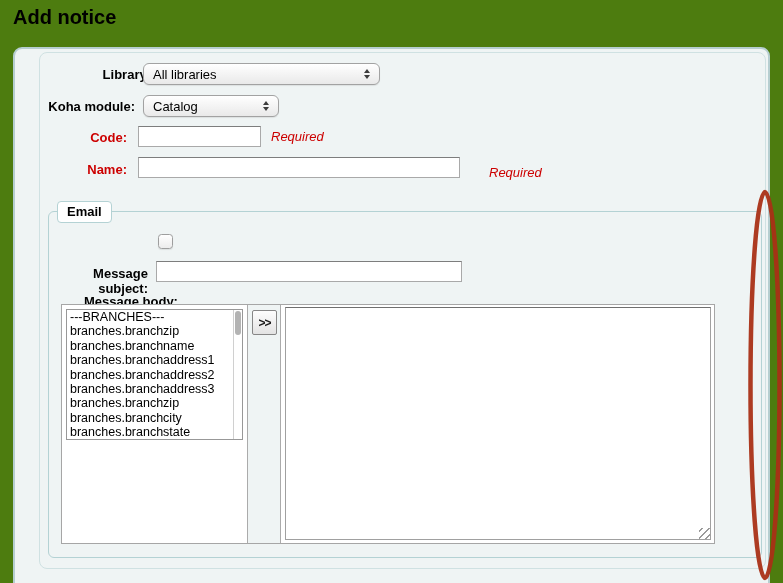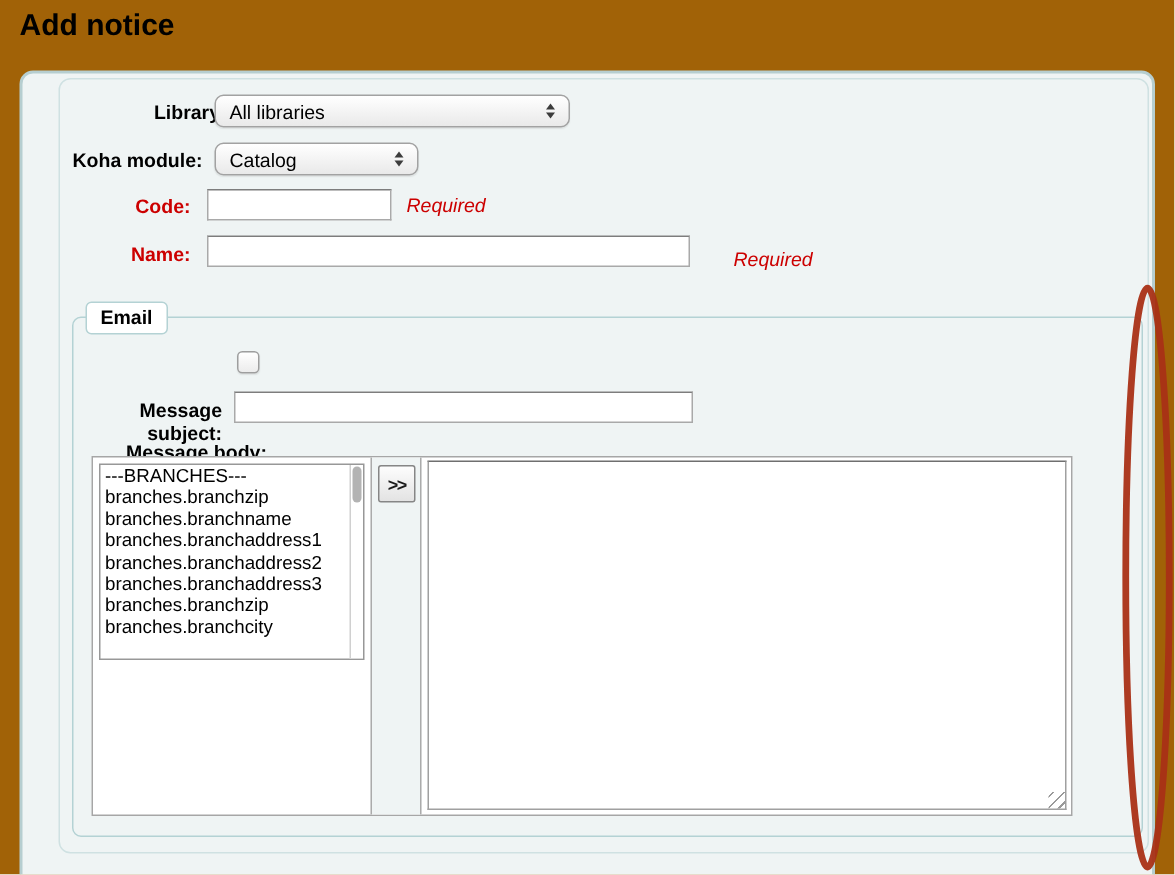--- a/index.html
+++ b/index.html
@@ -1,18 +1,18 @@
 <!DOCTYPE html>
 <html><head>
 <meta charset="utf-8">
 <style>
   * { margin:0; padding:0; box-sizing:border-box; }
   html,body { background:#fff; }
   body { font-family:"Liberation Sans", sans-serif; }
-  #screen { position:relative; width:783px; height:583px; overflow:hidden; background:#a16207; }
+  #screen { position:relative; width:783px; height:583px; overflow:hidden; background:#4d7c0f; }
 
   .h1 { position:absolute; left:13px; top:6px; font-size:20px; font-weight:bold; color:#000; }
 
   .panel { position:absolute; left:13px; top:47px; width:757px; height:560px;
            background:#eff4f4; border:2px solid #b6ced0; border-radius:9px; }
 
   .main-fieldset { position:absolute; left:24px; top:3px; width:727px; height:517px;
                    border:1px solid #cfe1e2; border-radius:8px; pointer-events:none; }
 
   .lbl { position:absolute; font-size:13px; font-weight:bold; color:#000; text-align:right; }
@@ -113,20 +113,21 @@
 
         <div class="listbox">
           <div class="opt">---BRANCHES---</div>
           <div class="opt">branches.branchzip</div>
           <div class="opt">branches.branchname</div>
           <div class="opt">branches.branchaddress1</div>
           <div class="opt">branches.branchaddress2</div>
           <div class="opt">branches.branchaddress3</div>
           <div class="opt">branches.branchzip</div>
           <div class="opt">branches.branchcity</div>
+          <div class="opt">branches.branchstate</div>
           <div class="sb-track">
             <div class="sb-thumb"></div>
           </div>
         </div>
 
         <button class="insert-btn">&gt;&gt;</button>
 
         <textarea class="bigtext" style=""></textarea>
         <div class="resize-handle"></div>
       </div>

